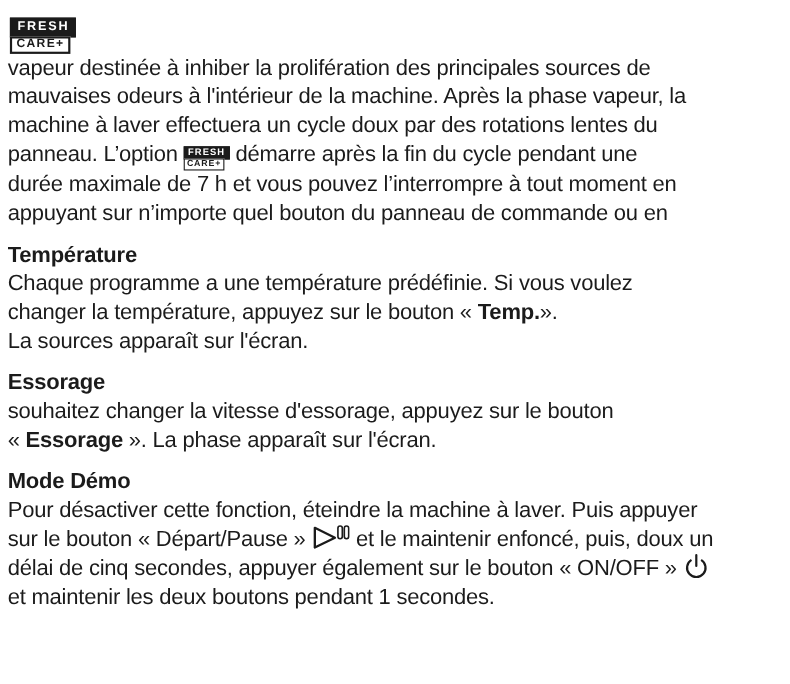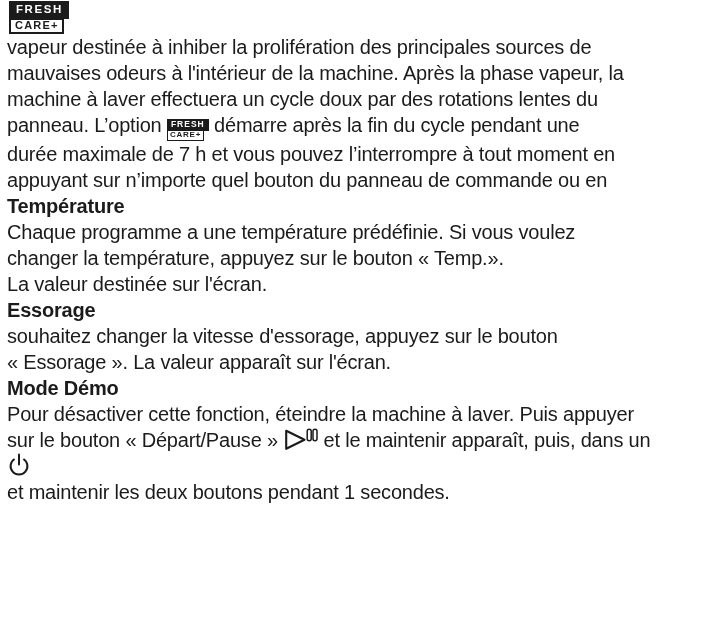--- a/index.html
+++ b/index.html
@@ -3,32 +3,32 @@
 <meta charset="utf-8">
 <style>
   * { margin: 0; padding: 0; box-sizing: border-box; }
   html, body { width: 718px; height: 622px; }
   body {
     background: #ffffff;
     font-family: "Liberation Sans", sans-serif;
     color: #1b1b1b;
     overflow: hidden;
   }
-  .page { padding: 0 6px 0 7px; }
+  .page { padding: 15px 6px 0 7px; }
 
   
   .line {
     font-size: 20px;
     line-height: 26px;
     letter-spacing: -0.2px;
     white-space: pre;
     color: #1b1b1b;
   }
-  .heading { font-weight: bold; }
-  .b { font-weight: normal; }
+  .heading { font-weight: bold; margin-top: 12px; }
+  .b { font-weight: bold; }
 
   
   .badge-lg { display: inline-block; margin: 1px 0 0 2px; vertical-align: top; }
   .badge-lg .badge-top {
     display: block; width: fit-content;
     background: #1b1b1b; color: #ffffff;
     border: 2px solid #1b1b1b;
     font-weight: bold; font-size: 11.5px; line-height: 13px;
     letter-spacing: 1.6px; padding: 0 4px 1px 5px;
   }
@@ -80,39 +80,39 @@
     <div class="line"><span>panneau. L’option </span><span class="badge-sm"><span class="badge-top">FRESH</span><span class="badge-bottom">CARE+</span></span><span> démarre après la fin du cycle pendant une</span></div>
     <div class="line">durée maximale de 7 h et vous pouvez l’interrompre à tout moment en</div>
     <div class="line">appuyant sur n’importe quel bouton du panneau de commande ou en</div>
   </div>
 
   
   <div>
     <div class="line heading">Température</div>
     <div class="line">Chaque programme a une température prédéfinie. Si vous voulez</div>
     <div class="line"><span>changer la température, appuyez sur le bouton « </span><span class="b">Temp.</span><span>».</span></div>
-    <div class="line">La valeur destinée sur l'écran.</div>
+    <div class="line">La sources apparaît sur l'écran.</div>
   </div>
 
   
   <div>
     <div class="line heading">Essorage</div>
     <div class="line">souhaitez changer la vitesse d'essorage, appuyez sur le bouton</div>
-    <div class="line"><span>« </span><span class="b">Essorage</span><span> ». La valeur apparaît sur l'écran.</span></div>
+    <div class="line"><span>« </span><span class="b">Essorage</span><span> ». La phase apparaît sur l'écran.</span></div>
   </div>
 
   
   <div>
     <div class="line heading">Mode Démo</div>
     <div class="line">Pour désactiver cette fonction, éteindre la machine à laver. Puis appuyer</div>
     <div class="line"><span>sur le bouton « Départ/Pause » </span><svg class="inline-icon" width="35" height="24" viewBox="0 0 35 24">
           <path d="M3.2 2.8 L21.5 11.8 L3.2 20.8 Z" fill="none" stroke="#1b1b1b" stroke-width="2.1" stroke-linejoin="round"></path>
           <rect x="24.2" y="1.2" width="4" height="11.6" rx="2" fill="none" stroke="#1b1b1b" stroke-width="1.5"></rect>
           <rect x="30" y="1.2" width="4" height="11.6" rx="2" fill="none" stroke="#1b1b1b" stroke-width="1.5"></rect>
-        </svg><span> et le maintenir apparaît, puis, dans un</span></div>
-    <div class="line"><svg class="inline-icon" width="24" height="25" viewBox="0 0 24 25">
+        </svg><span> et le maintenir enfoncé, puis, doux un</span></div>
+    <div class="line"><span>délai de cinq secondes, appuyer également sur le bouton « ON/OFF » </span><svg class="inline-icon" width="24" height="25" viewBox="0 0 24 25">
           <path d="M7.6 6.0 a8.4 8.4 0 1 0 8.8 0" fill="none" stroke="#1b1b1b" stroke-width="2"></path>
           <line x1="12" y1="1.6" x2="12" y2="11.5" stroke="#1b1b1b" stroke-width="2" stroke-linecap="round"></line>
         </svg></div>
     <div class="line">et maintenir les deux boutons pendant 1 secondes.</div>
   </div>
 
 </div>
 
 </body></html>

